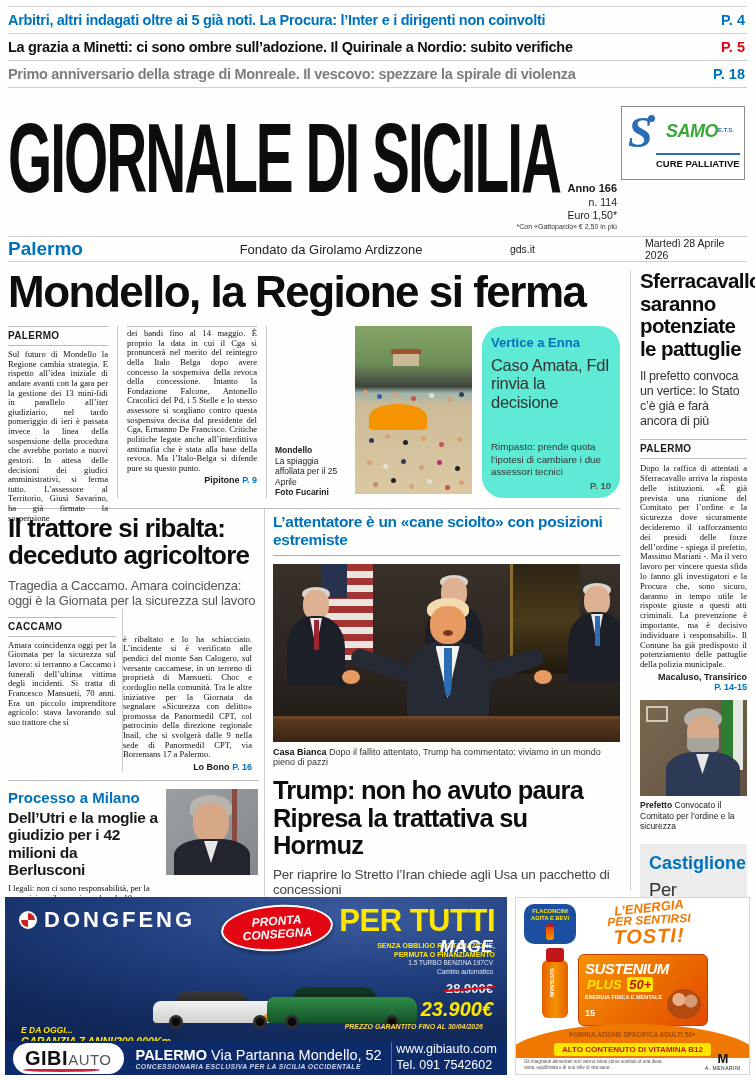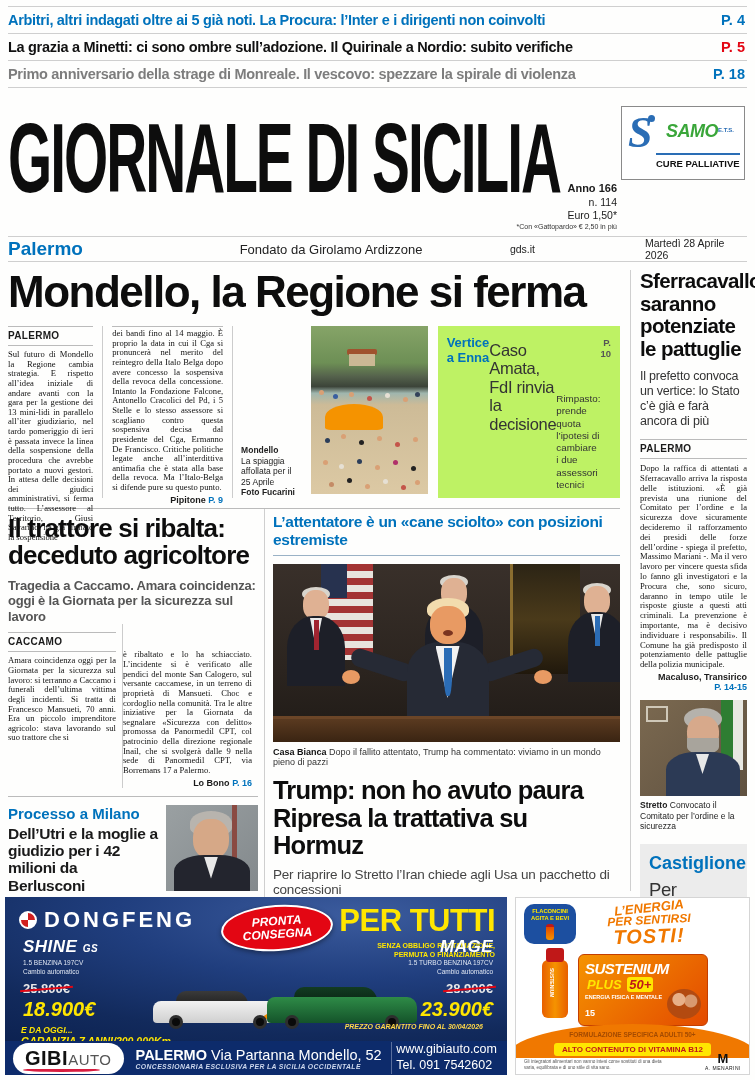--- a/index.html
+++ b/index.html
@@ -62,34 +62,34 @@
   .beach-photo { width:117px; height:168px; margin-left:9px; position:relative; overflow:hidden; background:linear-gradient(180deg,#86a468 0%, #6d8f55 22%, #55624c 30%, #3c4439 36%, #9fb6ae 40%, #cdbb97 47%, #dcc9a4 100%); flex:none; }
   .beach-photo .bldg { position:absolute; left:38px; top:28px; width:26px; height:12px; background:#cbb894; }
   .beach-photo .roof { position:absolute; left:36px; top:23px; width:30px; height:6px; background:#a0522d; border-radius:2px; }
   .beach-photo .umbrella { position:absolute; left:14px; top:78px; width:58px; height:26px; background:#f59300; border-radius:50% 50% 10% 10%; }
   .beach-photo .crowd { position:absolute; left:8px; top:64px; width:5px; height:5px; border-radius:50%; background:#d9a075;
      box-shadow: 14px 4px 0 #3a5fa0, 30px 2px 0 #d9a075, 48px 6px 0 #c4554a, 66px 3px 0 #e6e0d4, 84px 7px 0 #d9a075, 96px 2px 0 #33425a,
      6px 48px 0 #2c3e5a, 22px 44px 0 #d9a075, 40px 50px 0 #222, 58px 46px 0 #d9a075, 76px 52px 0 #c4554a, 94px 47px 0 #d9a075,
      4px 70px 0 #d9a075, 20px 74px 0 #e6e0d4, 38px 69px 0 #2c3e5a, 56px 75px 0 #d9a075, 74px 70px 0 #b0306a, 92px 76px 0 #222,
      10px 92px 0 #c48b66, 28px 88px 0 #222, 46px 94px 0 #d9a075, 64px 89px 0 #e6e0d4, 82px 95px 0 #c4554a, 96px 90px 0 #d9a075; }
 
-  .enna-box { flex:1; margin-left:10px; background:#bef264; padding:9px 9px 7px; display:flex; flex-direction:row; }
+  .enna-box { flex:1; margin-left:10px; background:#5eead4; padding:9px 9px 7px; display:flex; flex-direction:column;border-radius:21px; }
   .enna-kicker { color:#0072bc; font-weight:bold; font-size:13px; }
   .enna-head { font-size:16.5px; color:#333; line-height:1.12; letter-spacing:-0.3px; margin-top:6px; }
   .enna-text { font-size:9.8px; color:#333; line-height:1.25; margin-top:auto; }
   .enna-page { text-align:right; font-weight:bold; font-size:9.5px; color:#555; margin-top:2px; }
 
   .hr-wide { border-top:1px solid #bbb; margin-top:10px; }
 
   .lower-row { display:flex; margin-top:0; }
   .lower-left { width:250px; padding-top:6px; }
   .lower-center { flex:1; border-left:1px solid #cfcfcf; margin-left:6px; padding-left:8px; padding-top:4px; }
 
   .tractor-head { font-weight:bold; font-size:26px; letter-spacing:-0.8px; line-height:1.05; color:#0d0d0d; }
-  .tractor-sub { font-size:13px; color:#555; line-height:1.2; margin-top:8px; letter-spacing:-0.2px;font-weight:bold; }
+  .tractor-sub { font-size:13px; color:#555; line-height:1.2; margin-top:8px; letter-spacing:-0.2px; }
   .tractor-cols { display:flex; margin-top:0; }
   .tr-c1 { width:108px; }
   .tr-c2 { width:130px; border-left:1px solid #ccc; margin-left:6px; display:flex; flex-direction:column; }
   .tractor-cols .sec-label { margin-top:8px; border-top:1px solid #bbb; }
   .tr-c2 .spacer-top { height:22px; border-bottom:0; }
 
   .hr-left { border-top:1px solid #bbb; margin-top:8px; }
 
   .dellutri { display:flex; margin-top:8px; }
   .du-text { flex:1; padding-right:8px; }
@@ -423,21 +423,21 @@
         <div class="frame"></div>
         <div class="flag-g"></div>
         <div class="flag-w"></div>
         <div class="hair"></div>
         <div class="face"></div>
         <div class="beard"></div>
         <div class="suit"></div>
         <div class="shirt"></div>
       </div>
       <div class="pref-caption">
-        <b>Stretto</b>
+        <b>Prefetto</b>
         <span>Convocato il Comitato per l’ordine e la sicurezza</span>
       </div>
       <div class="cast-box">
         <div class="cast-kicker">Castiglione</div>
         <div class="cast-head">Per l’omicidio mistero fitto</div>
         <div class="cast-byline">
           <span>Lo Porto</span>
           <span class="pg">P. 11</span>
         </div>
       </div>
@@ -454,27 +454,20 @@
         <span>PRONTA</span>
         <span>CONSEGNA</span>
       </div>
       <div class="df-pertutti">
         <div class="pt">PER TUTTI</div>
         <div class="pts">
           <div>SENZA OBBLIGO ROTTAMAZIONE,</div>
           <div>PERMUTA O FINANZIAMENTO</div>
         </div>
       </div>
-      <div class="df-model left">
-        <div class="mn"><span>SHINE</span> <small>GS</small></div>
-        <div class="spec">1.5 BENZINA 197CV</div>
-        <div class="spec">Cambio automatico</div>
-        <div><span class="oldp">25.800€</span></div>
-        <div class="newp">18.900€</div>
-      </div>
       <div class="df-model right">
         <div class="mn">MAGE</div>
         <div class="spec">1.5 TURBO BENZINA 197CV</div>
         <div class="spec">Cambio automatico</div>
         <div><span class="oldp">28.900€</span></div>
         <div class="newp">23.900€</div>
       </div>
       <div class="car car-white">
         <div class="croof"></div>
           <div class="cbody"></div>

